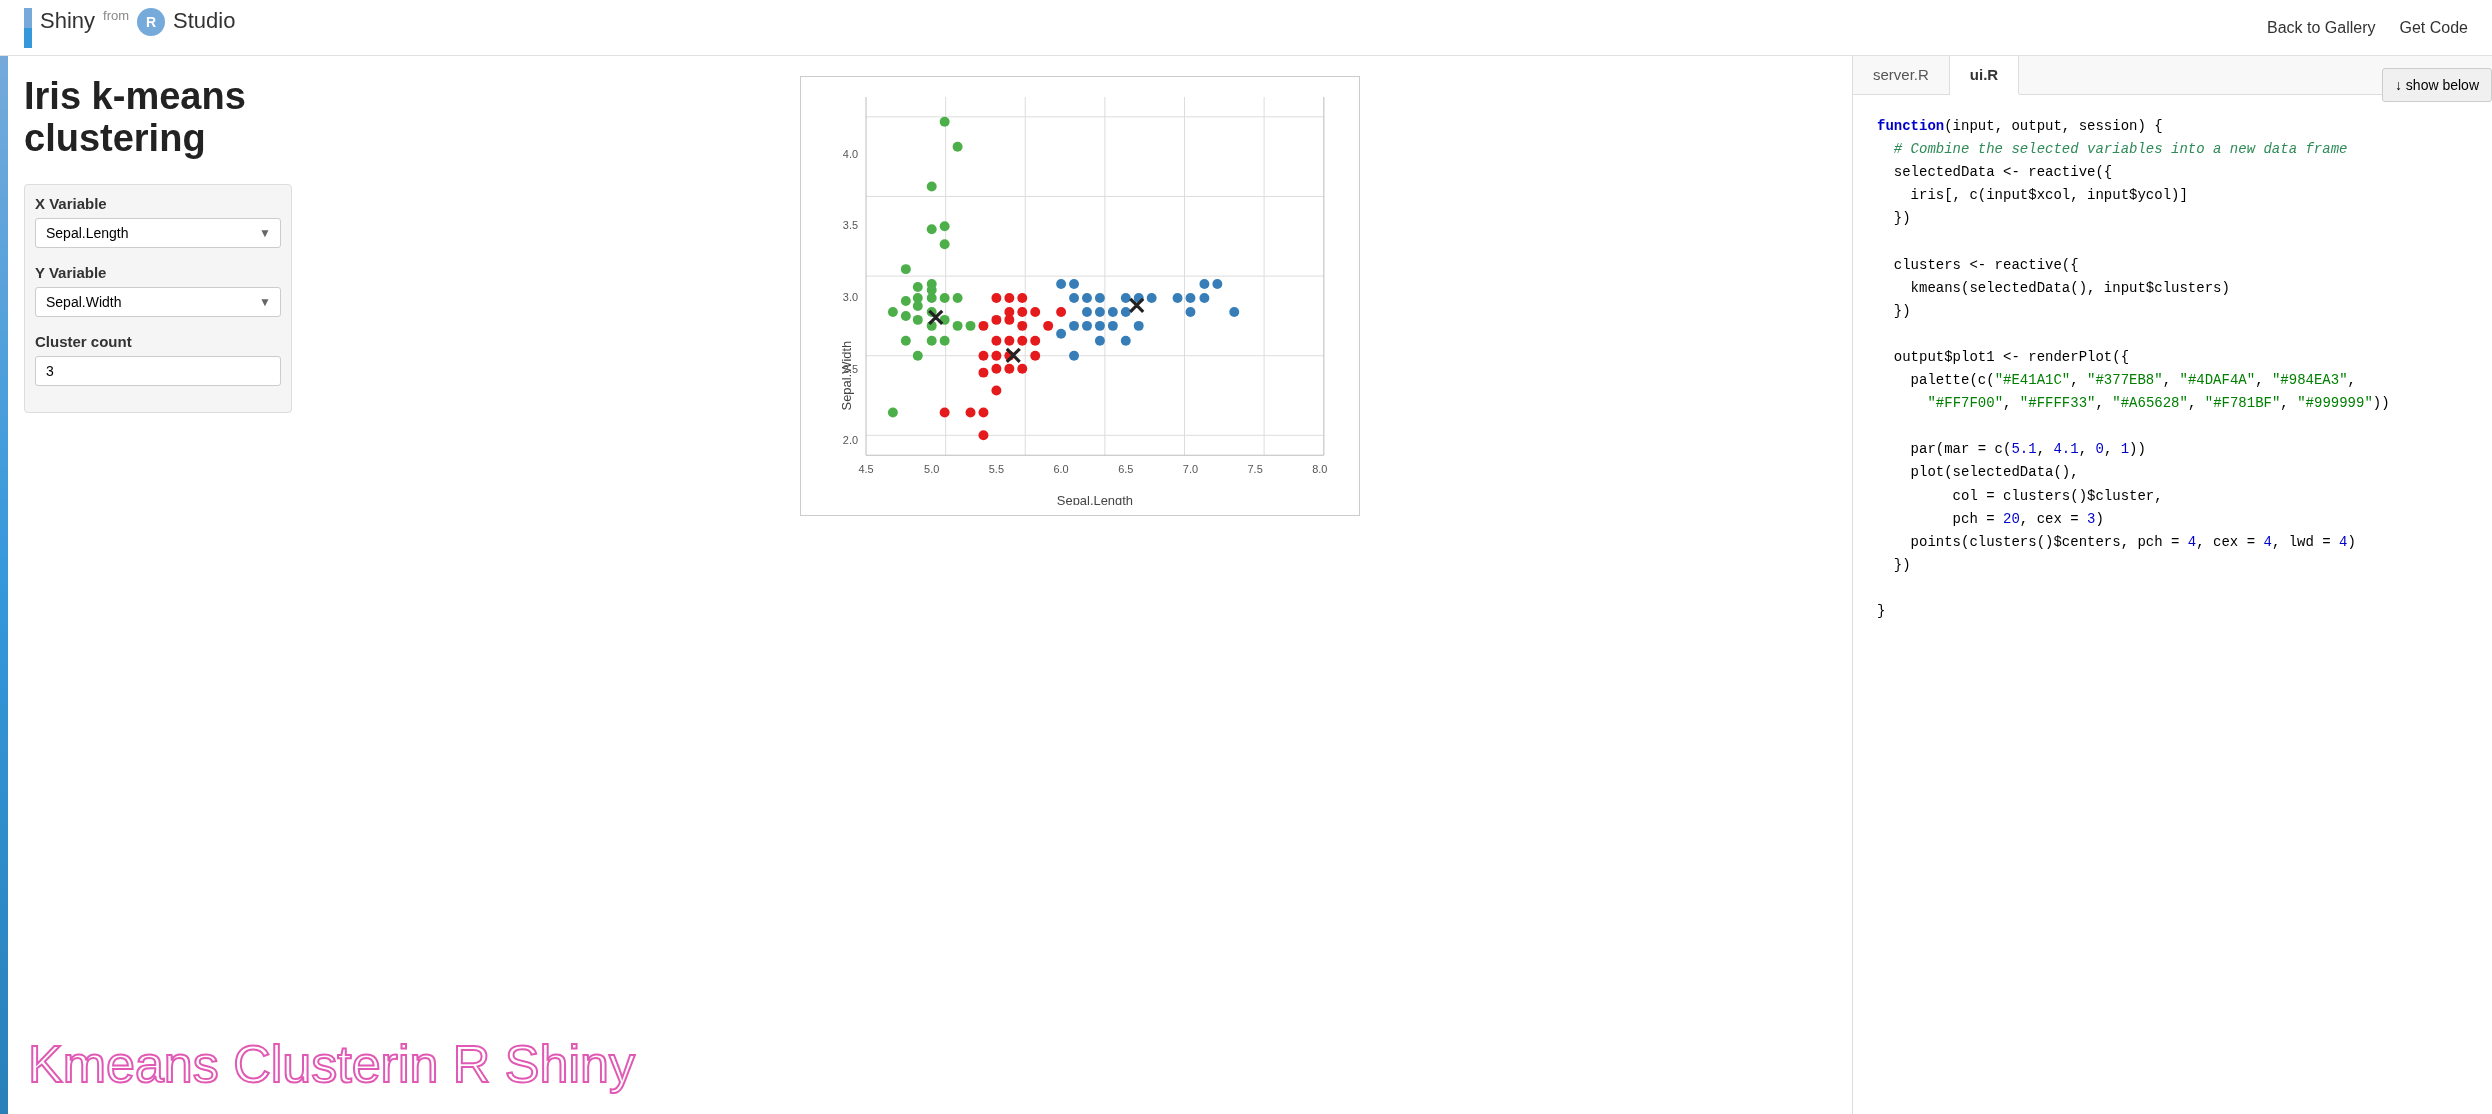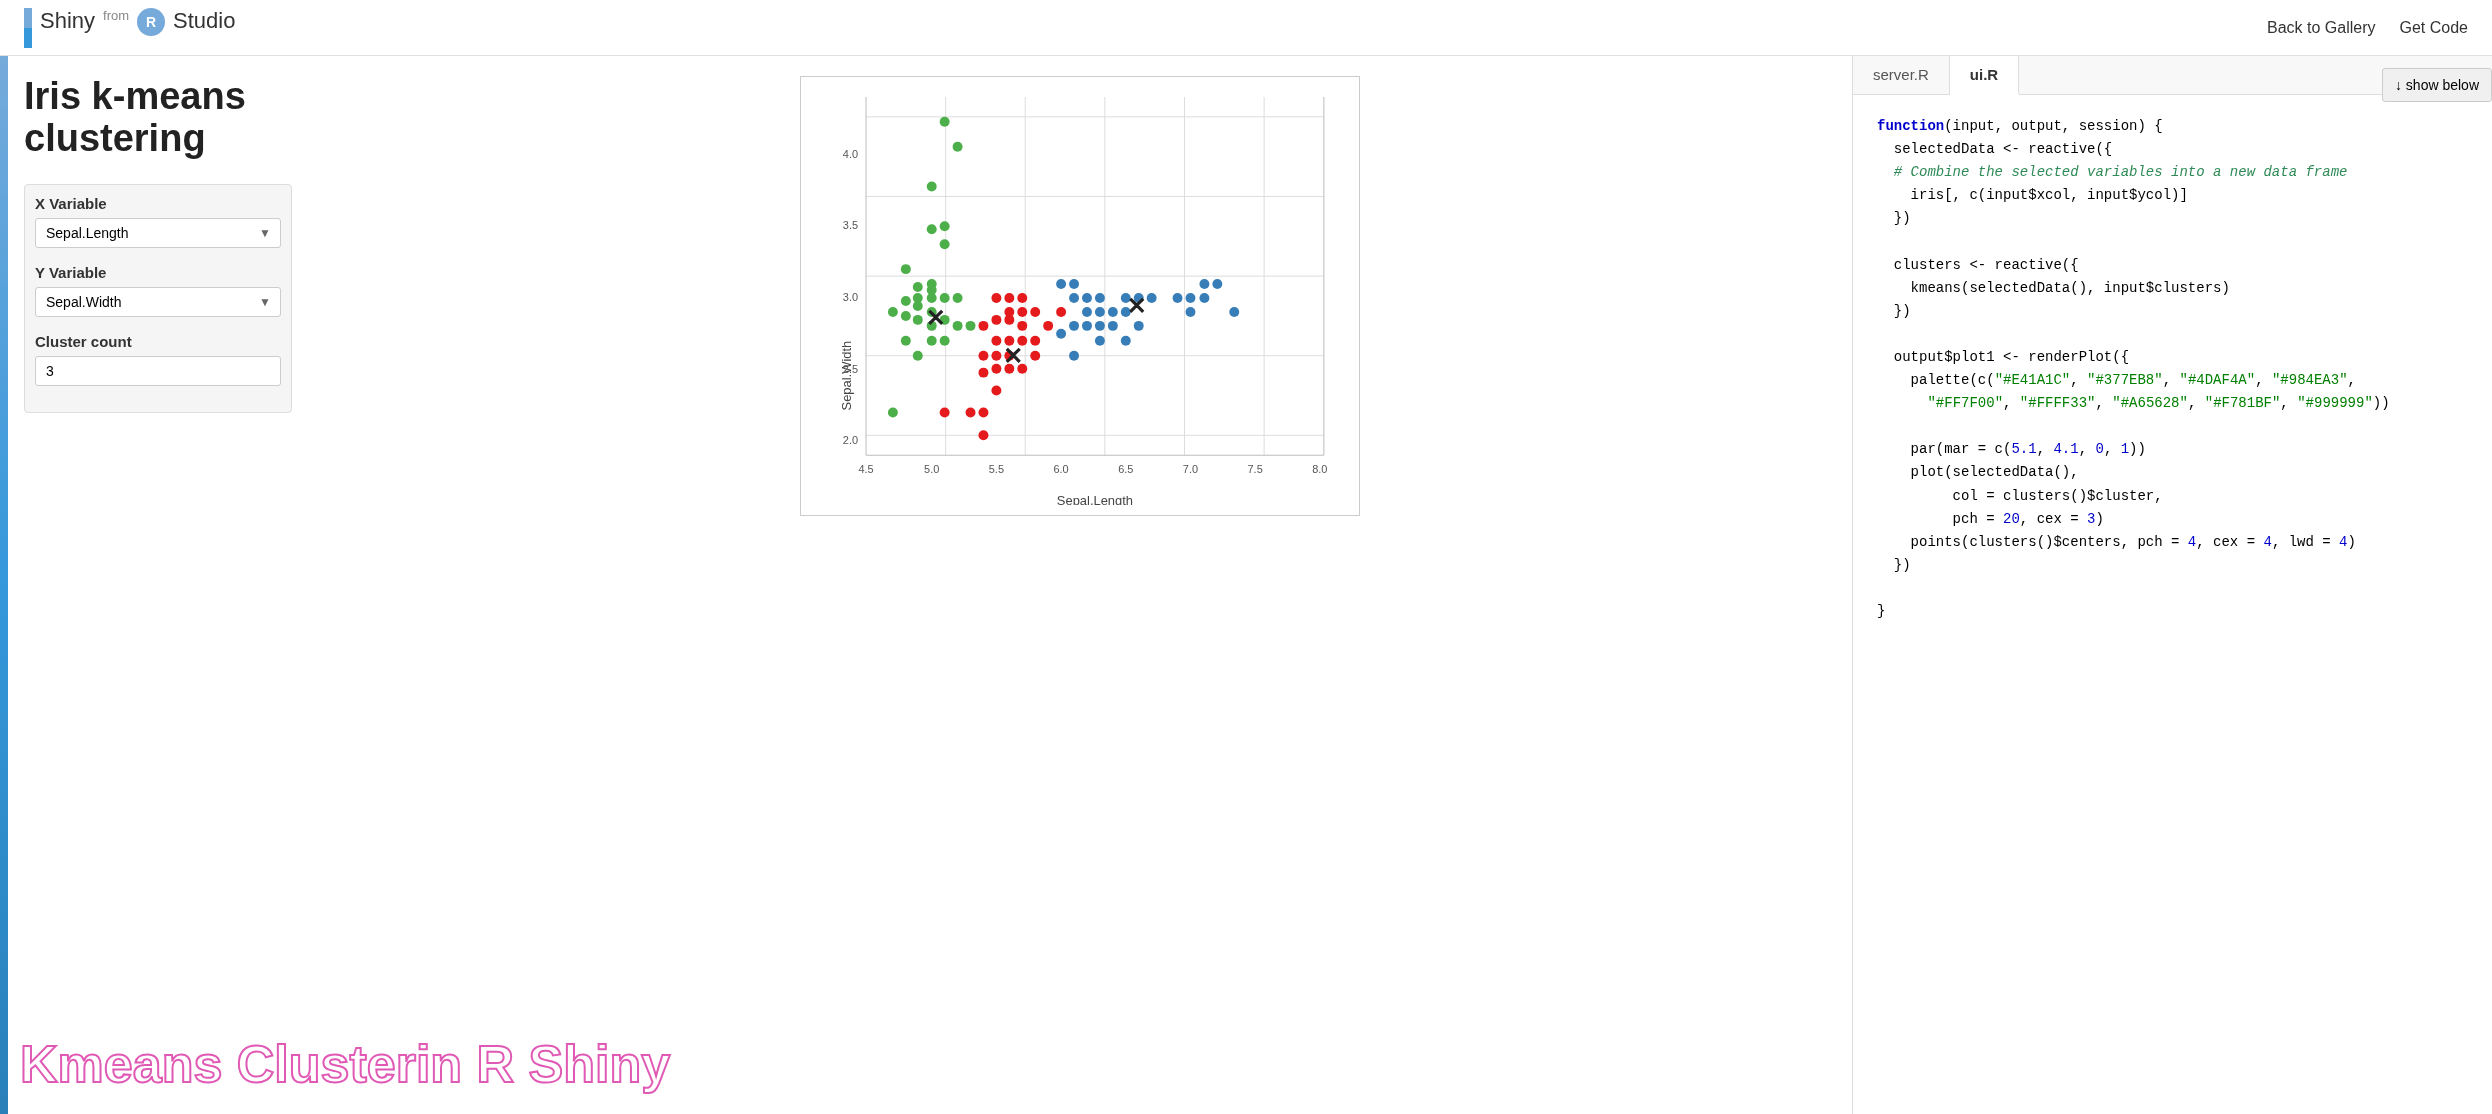--- a/index.html
+++ b/index.html
@@ -218,23 +218,23 @@
     }
     .code-content .kw { color: #0000cc; font-weight: bold; }
     .code-content .comment { color: #2e8b57; font-style: italic; }
     .code-content .str { color: #008000; }
     .code-content .num { color: #0000cc; }
 
     
     .watermark {
       position: fixed;
       bottom: 20px;
-      left: 20px;
+      left: 28px;
       font-size: 52px;
-      font-weight: bold;
+      font-weight: normal;
       color: transparent;
       -webkit-text-stroke: 2px #e05ab5;
       font-family: Arial, sans-serif;
       pointer-events: none;
       z-index: 5;
       white-space: nowrap;
     }
   </style>
 </head>
 <body>
@@ -441,22 +441,22 @@
   </div>
 
   <div class="code-panel">
     <div class="tabs-bar">
       <div class="tab">server.R</div>
       <div class="tab active">ui.R</div>
     </div>
 
     <div class="code-content">
       <div><span class="kw">function</span>(input, output, session) {</div>
+      <div><span class="comment">&nbsp;&nbsp;# Combine the selected variables into a new data frame</span></div>
       <div>&nbsp;&nbsp;selectedData &lt;- reactive({</div>
-      <div><span class="comment">&nbsp;&nbsp;# Combine the selected variables into a new data frame</span></div>
       <div>&nbsp;&nbsp;&nbsp;&nbsp;iris[, c(input$xcol, input$ycol)]</div>
       <div>&nbsp;&nbsp;})</div>
       <div>&nbsp;</div>
       <div>&nbsp;&nbsp;clusters &lt;- reactive({</div>
       <div>&nbsp;&nbsp;&nbsp;&nbsp;kmeans(selectedData(), input$clusters)</div>
       <div>&nbsp;&nbsp;})</div>
       <div>&nbsp;</div>
       <div>&nbsp;&nbsp;output$plot1 &lt;- renderPlot({</div>
       <div>&nbsp;&nbsp;&nbsp;&nbsp;palette(c(<span class="str">"#E41A1C"</span>, <span class="str">"#377EB8"</span>, <span class="str">"#4DAF4A"</span>, <span class="str">"#984EA3"</span>,</div>
       <div>&nbsp;&nbsp;&nbsp;&nbsp;&nbsp;&nbsp;<span class="str">"#FF7F00"</span>, <span class="str">"#FFFF33"</span>, <span class="str">"#A65628"</span>, <span class="str">"#F781BF"</span>, <span class="str">"#999999"</span>))</div>

